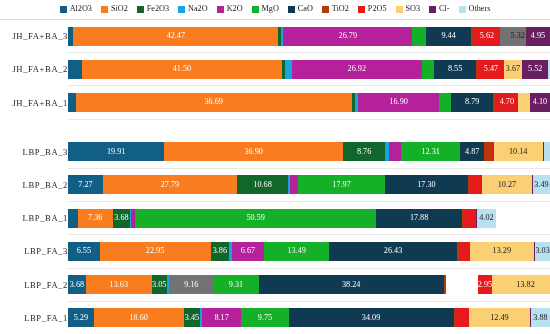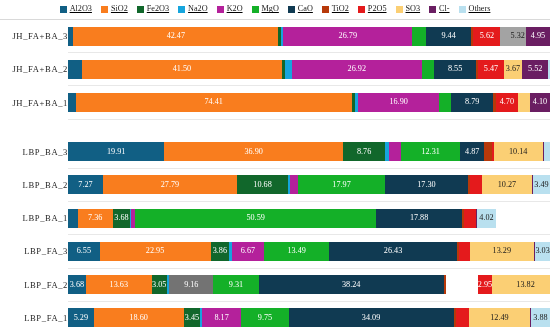--- a/index.html
+++ b/index.html
@@ -27,21 +27,20 @@
     top: 0;
     left: 0;
     width: 550px;
     height: 20px;
     display: flex;
     align-items: center;
     justify-content: center;
     gap: 9px;
     border-bottom: 1px solid #d9d9d9;
     box-sizing: border-box;
-    text-decoration: underline;
   }
   .legend-item {
     display: flex;
     align-items: center;
     gap: 3px;
     white-space: nowrap;
   }
   .legend-swatch {
     width: 7px;
     height: 7px;
@@ -190,21 +189,21 @@
               <span class="seg-val" style="color: rgb(255, 255, 255);">26.79</span>
             </div>
             <div class="seg" style="flex: 0 0 2.81%; background: rgb(20, 176, 40);"></div>
             <div class="seg" style="flex: 0 0 9.44%; background: rgb(16, 58, 82);">
               <span class="seg-val" style="color: rgb(255, 255, 255);">9.44</span>
             </div>
             <div class="seg" style="flex: 0 0 0.41%; background: rgb(183, 57, 10);"></div>
             <div class="seg" style="flex: 0 0 5.62%; background: rgb(228, 26, 28);">
               <span class="seg-val" style="color: rgb(255, 255, 255);">5.62</span>
             </div>
-            <div class="seg" style="flex: 0 0 5.32%; background: #a3a3a3; padding-left: 9px;">
+            <div class="seg" style="flex: 0 0 5.32%; background: #737373; padding-left: 9px;">
               <span class="seg-val" style="color: rgb(26, 26, 26);">5.32</span>
             </div>
             <div class="seg" style="flex: 0 0 4.95%; background: rgb(106, 30, 98);">
               <span class="seg-val" style="color: rgb(255, 255, 255);">4.95</span>
             </div>
           </div>
         </div>
       </div>
       <div class="gridline" style="position: relative; left: 68px; width: 482px;"></div>
       <div class="row" style="height: 32.2222px;">
@@ -238,21 +237,21 @@
           </div>
         </div>
       </div>
       <div class="gridline" style="position: relative; left: 68px; width: 482px;"></div>
       <div class="row" style="height: 32.2222px;">
         <div class="row-label">JH_FA+BA_1</div>
         <div class="bar-wrap">
           <div class="bar">
             <div class="seg" style="flex: 0 0 1.62967%; background: rgb(17, 95, 132);"></div>
             <div class="seg" style="flex: 0 0 57.2086%; background: rgb(249, 125, 30);">
-              <span class="seg-val" style="color: rgb(255, 255, 255);">74.41</span>
+              <span class="seg-val" style="color: rgb(255, 255, 255);">36.69</span>
             </div>
             <div class="seg" style="flex: 0 0 0.79984%; background: rgb(17, 103, 43);"></div>
             <div class="seg" style="flex: 0 0 0.519896%; background: rgb(22, 165, 221);"></div>
             <div class="seg" style="flex: 0 0 16.8966%; background: rgb(180, 33, 155);">
               <span class="seg-val" style="color: rgb(255, 255, 255);">16.90</span>
             </div>
             <div class="seg" style="flex: 0 0 2.41952%; background: rgb(20, 176, 40);"></div>
             <div class="seg" style="flex: 0 0 8.78824%; background: rgb(16, 58, 82);">
               <span class="seg-val" style="color: rgb(255, 255, 255);">8.79</span>
             </div>

